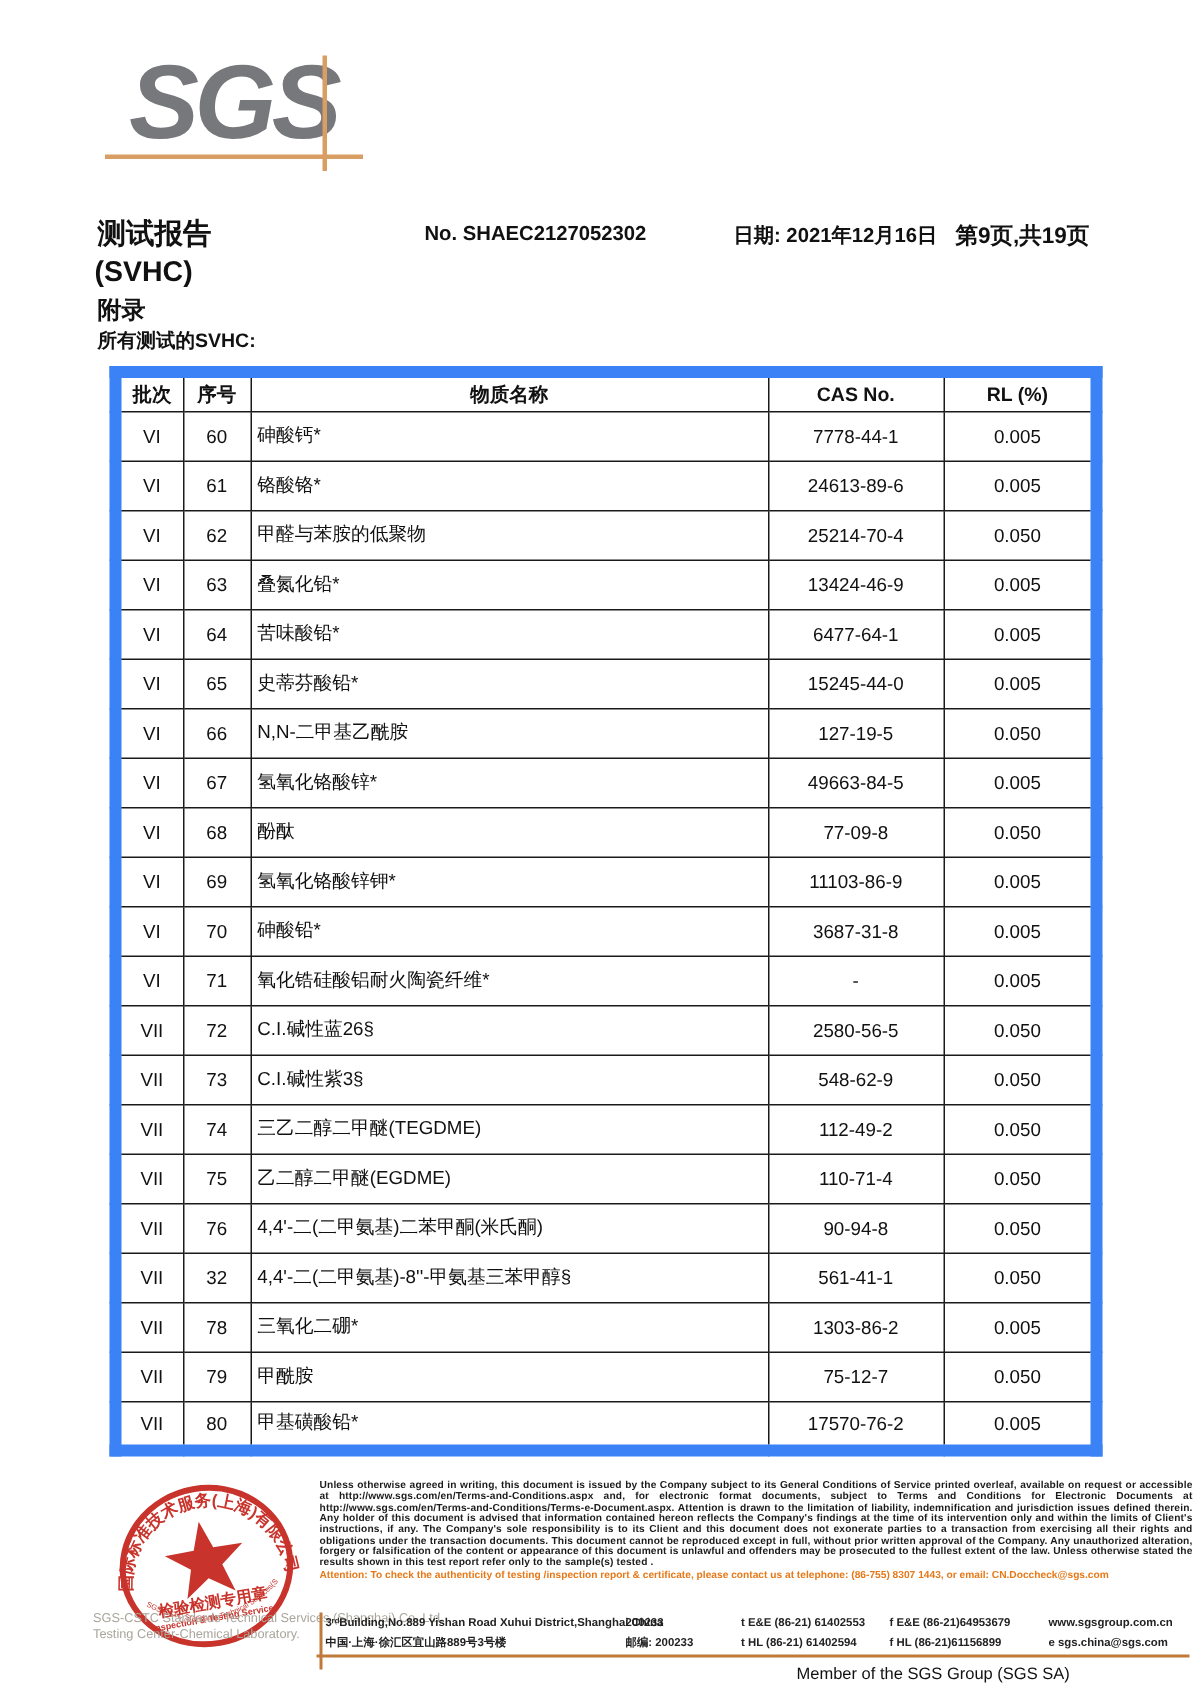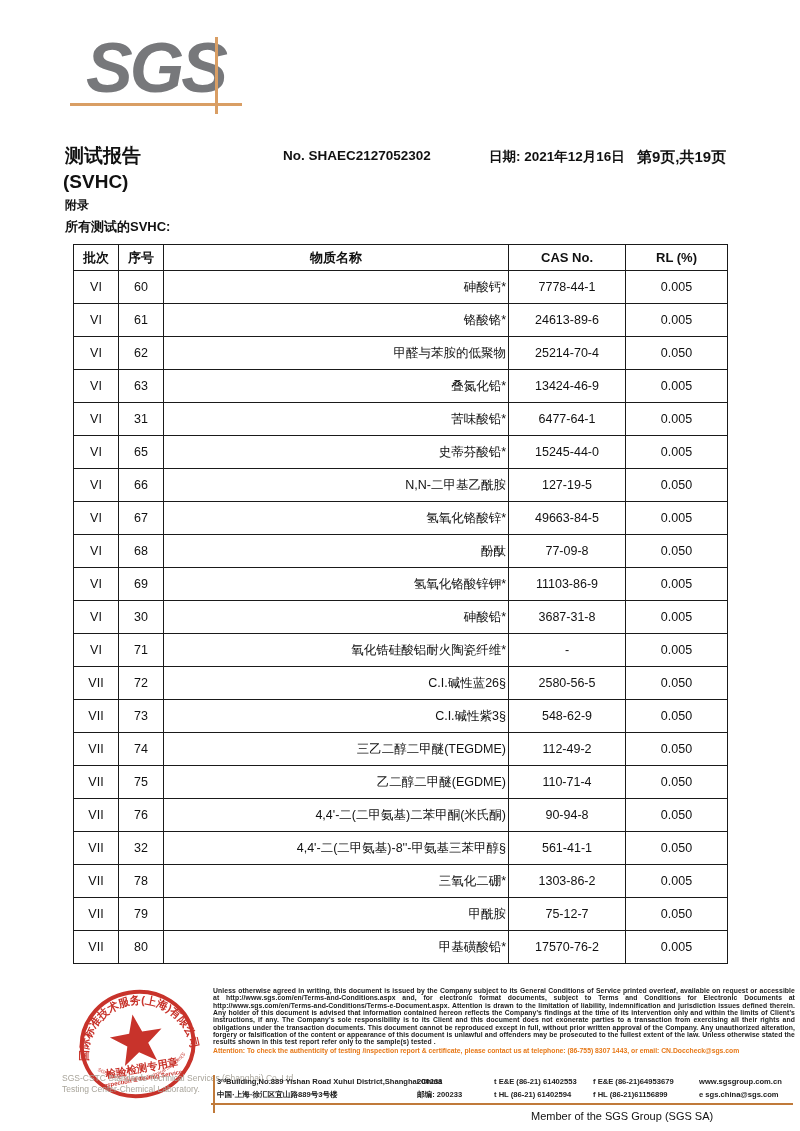--- a/index.html
+++ b/index.html
@@ -16,35 +16,35 @@
     font-style: italic;
   }
   .logo-hline { position: absolute; left: 70px; top: 103px; width: 172px; height: 2.5px; background: var(--accent, #D99E64); }
   .logo-vline { position: absolute; left: 215px; top: 37px; width: 2.5px; height: 77px; background: var(--accent, #D99E64); }
   
   .doc-title   { position: absolute; left: 65px;  top: 143px; font-size: 19px; font-weight: bold; }
   .doc-subtitle{ position: absolute; left: 63px;  top: 171px; font-size: 19px; font-weight: bold; }
   .report-no   { position: absolute; left: 283px; top: 148px; font-size: 13.5px; font-weight: 600; }
   .report-date { position: absolute; left: 489px; top: 148px; font-size: 13.5px; font-weight: 600; }
   .report-pages{ position: absolute; left: 637px; top: 148px; font-size: 15px; font-weight: 600; }
-  .appendix    { position: absolute; left: 65px;  top: 197px; font-size: 12px; font-weight: bold; }
+  .appendix    { position: absolute; left: 65px;  top: 197px; font-size: 16px; font-weight: bold; }
   .list-intro  { position: absolute; left: 65px;  top: 218px; font-size: 13px; font-weight: bold; }
   
   .svhc-table {
     position: absolute; left: 73px; top: 244px; width: 654px;
     border-collapse: collapse; table-layout: fixed; font-size: 12.5px;
   }
   .svhc-table th, .svhc-table td {
     border: 1.6px solid #1a1a1a; text-align: center; vertical-align: middle;
     padding: 0 2px; overflow: hidden; white-space: nowrap;
   }
   .svhc-table th { height: 26px; font-size: 13px; font-weight: bold; }
   .svhc-table td { height: 33px; font-weight: normal; }
-  .svhc-table td.left { text-align: right; padding-left: 4px; }
-  .svhc-table { border: 1px solid #3b82f6; }
+  .svhc-table td.left { text-align: left; padding-left: 4px; }
+  .svhc-table { border: 8px solid #3b82f6; }
   
   .stamp-wrap { position: absolute; left: 72px; top: 986px; width: 132px; height: 120px; transform: rotate(-10deg); }
   .stamp-red-text { fill: var(--stamp-red, #C8332B); }
   .company-lines { position: absolute; left: 62px; top: 1073px; font-size: 8.5px; color: #A9A59B; line-height: 11px; white-space: nowrap; }
   .legal-block { position: absolute; left: 213px; top: 987px; width: 582px; }
   .legal-text {
     font-size: 6.8px; line-height: 7.35px; font-weight: bold; text-align: justify;
     color: #1b1b1b; letter-spacing: 0.1px;
   }
   .attention-text {
@@ -119,21 +119,21 @@
       </tr>
       <tr>
         <td>VI</td>
         <td>63</td>
         <td class="left">叠氮化铅*</td>
         <td>13424-46-9</td>
         <td>0.005</td>
       </tr>
       <tr>
         <td>VI</td>
-        <td>31</td>
+        <td>64</td>
         <td class="left">苦味酸铅*</td>
         <td>6477-64-1</td>
         <td>0.005</td>
       </tr>
       <tr>
         <td>VI</td>
         <td>65</td>
         <td class="left">史蒂芬酸铅*</td>
         <td>15245-44-0</td>
         <td>0.005</td>
@@ -161,21 +161,21 @@
       </tr>
       <tr>
         <td>VI</td>
         <td>69</td>
         <td class="left">氢氧化铬酸锌钾*</td>
         <td>11103-86-9</td>
         <td>0.005</td>
       </tr>
       <tr>
         <td>VI</td>
-        <td>30</td>
+        <td>70</td>
         <td class="left">砷酸铅*</td>
         <td>3687-31-8</td>
         <td>0.005</td>
       </tr>
       <tr>
         <td>VI</td>
         <td>71</td>
         <td class="left">氧化锆硅酸铝耐火陶瓷纤维*</td>
         <td>-</td>
         <td>0.005</td>

